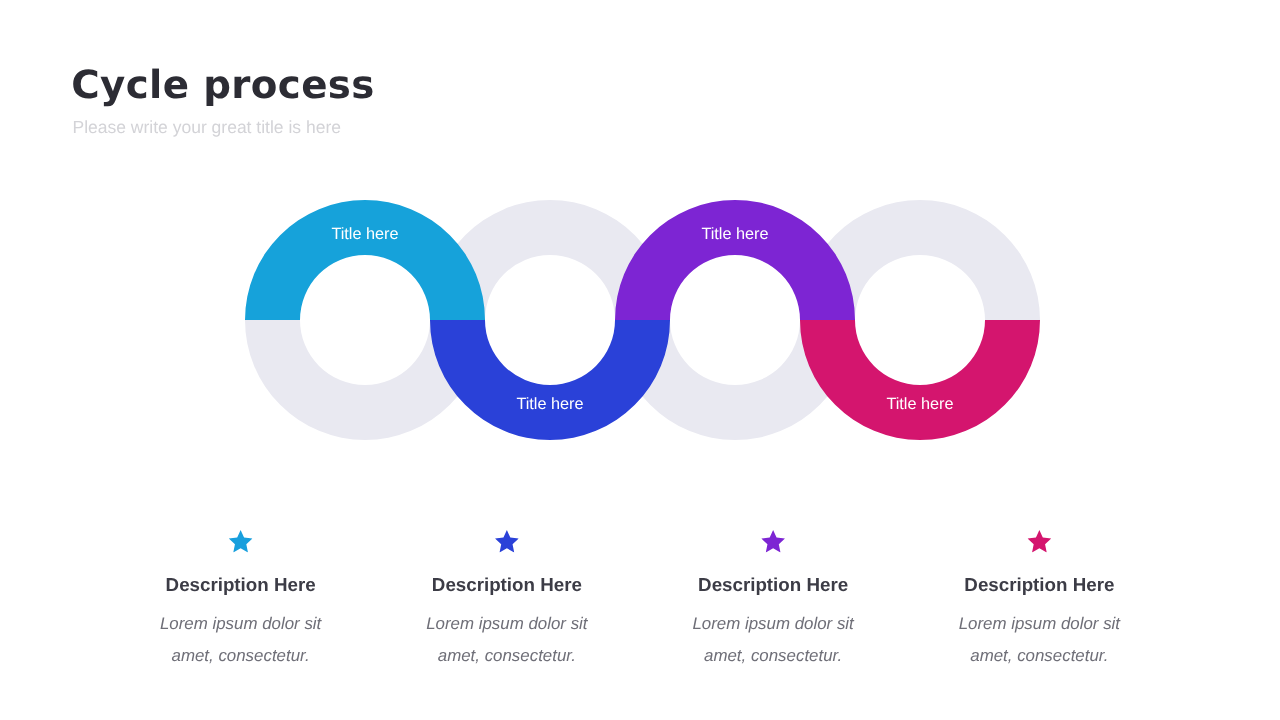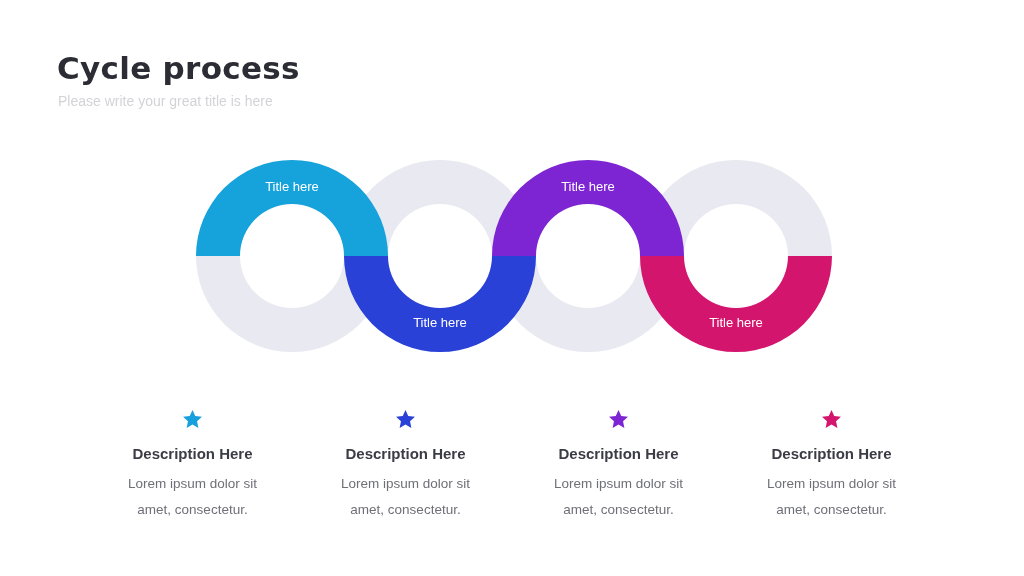--- a/index.html
+++ b/index.html
@@ -31,41 +31,42 @@
     width:660px;height:210px;
   }
   .ring-label{
     fill:#ffffff;
     font-size:13px;
     font-family:"Liberation Sans",sans-serif;
     text-anchor:middle;
   }
   .items{
     position:absolute;
-    left:90px;right:90px;top:410px;
+    left:90px;right:90px;top:424px;
     display:flex;
     justify-content:space-between;
   }
   .item{
     width:205px;
     text-align:center;
   }
   .star{width:19px;height:18px;display:inline-block;}
   .item-heading{
     margin:13px 0 9px;
     font-size:15px;
     font-weight:bold;
     color:#3c3c46;
   }
   .item-body{
     margin:0 auto;
     max-width:165px;
     font-size:13.5px;
     line-height:1.95;
     color:#6f6f78;
+    font-style:italic;
   }
 </style>
 </head>
 <body>
 
 <div class="slide">
 
   <div class="header">
     <h1 class="page-title">Cycle process</h1>
     <div class="page-subtitle">Please write your great title is here</div>

